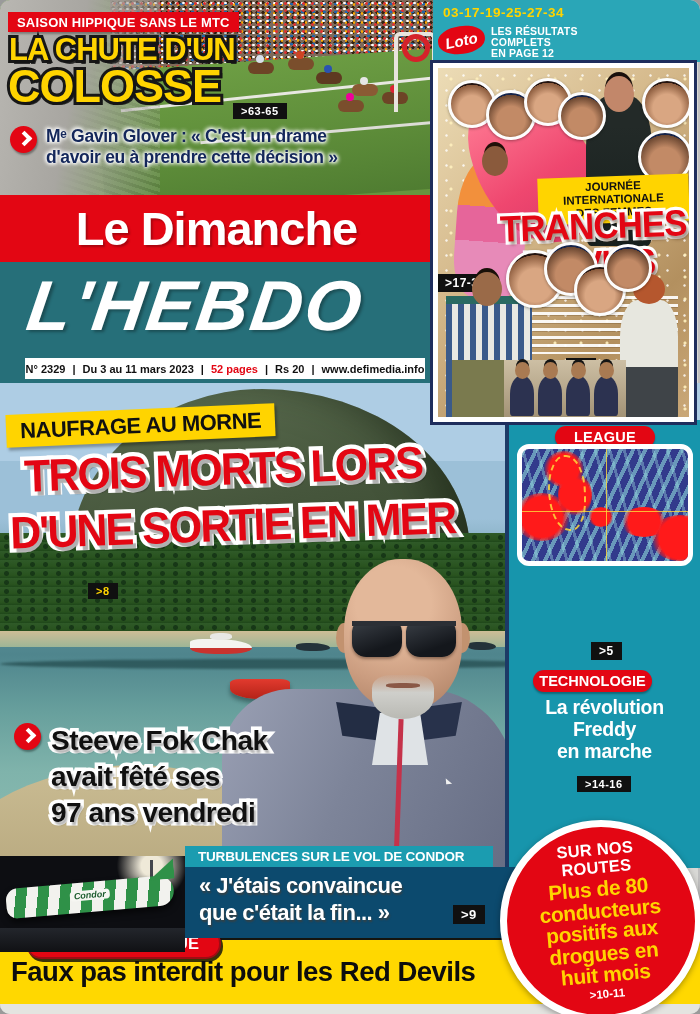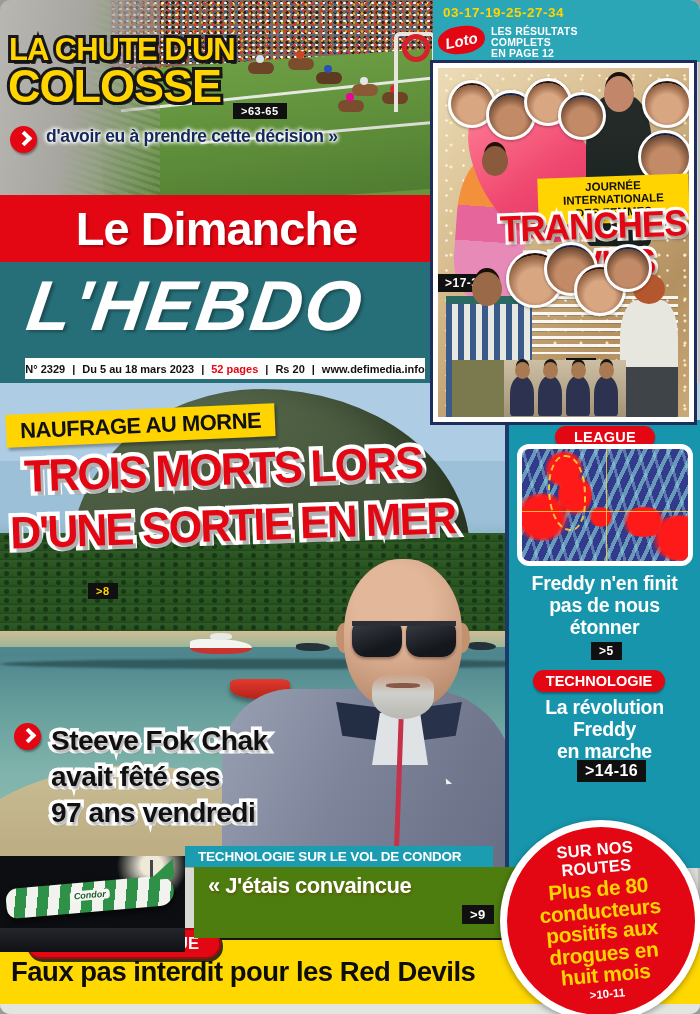--- a/index.html
+++ b/index.html
@@ -178,43 +178,43 @@
   .sb3{left:36px;top:24px;width:34px;height:44px;}
   .sb4{left:98px;top:58px;width:48px;height:30px;}
   .sb5{left:128px;top:66px;width:60px;height:46px;}
   .sb6{left:66px;top:58px;width:26px;height:20px;}
   .sat .gridh{position:absolute;left:0;top:62px;width:100%;height:0;border-top:1px solid rgba(255,220,60,.8);}
   .sat .gridv{position:absolute;left:84px;top:0;width:0;height:100%;border-left:1px solid rgba(255,220,60,.8);}
   .sat .coast{position:absolute;left:26px;top:6px;width:34px;height:72px;border:2px dashed rgba(255,220,60,.85);border-radius:45% 55% 40% 60%;}
   .side-title{position:absolute;width:100%;text-align:center;color:#fff;font-weight:bold;font-size:19.5px;line-height:22px;letter-spacing:-.3px;}
   .freddy{top:152px;}
   .sidebar .pr5{left:82px;top:222px;color:#fff;font-size:12px;}
-  .pill-tech{left:24px;top:250px;width:132px;height:22px;font-size:14.5px;line-height:22px;}
+  .pill-tech{left:24px;top:250px;width:119px;height:22px;font-size:14.5px;line-height:22px;}
   .tech{top:276px;}
-  .sidebar .pr14{left:68px;top:340px;color:#fff;font-size:16px;}
+  .sidebar .pr14{left:68px;top:356px;color:#fff;font-size:11px;}
   
   .routes{left:500px;top:820px;width:188px;height:188px;border-radius:50%;background:#e30613;border:7px solid #fff;
           box-sizing:content-box;z-index:40;box-shadow:0 2px 6px rgba(0,0,0,.35);text-align:center;}
   .routes-inner{position:absolute;inset:0;transform:rotate(-5deg);}
   .routes-kicker{color:#fff;font-weight:bold;font-size:16.5px;line-height:18px;margin-top:13px;letter-spacing:.2px;}
   .routes-big{color:#ffd400;font-weight:bold;font-size:21px;line-height:21.5px;letter-spacing:-.4px;margin-top:2px;}
   .routes-pr{color:#fff;font-weight:bold;font-size:11.5px;margin-top:2px;}
   
   .condor-photo{left:0;top:856px;width:185px;height:96px;background:radial-gradient(circle at 82% 10%,#efe9d8 0 6%,rgba(40,40,46,.0) 20%),#0d0e12;overflow:hidden;z-index:12;}
   .lightpole{position:absolute;left:150px;top:4px;width:3px;height:40px;background:#43454c;}
   .plane{position:absolute;left:6px;top:26px;width:168px;height:30px;border-radius:16px 20px 20px 14px;
          background:repeating-linear-gradient(100deg,#f2f2ee 0 11px,#2f9148 11px 22px);
          transform:rotate(-5deg);box-shadow:0 4px 6px rgba(0,0,0,.6);}
   .plane .fin{position:absolute;right:-2px;top:-16px;width:26px;height:20px;background:#2f9148;clip-path:polygon(100% 0,100% 100%,0 100%);}
   .plane .lbl{position:absolute;left:64px;top:8px;background:#f6f6f2;color:#1c5c2e;font-weight:bold;font-size:9px;
               padding:0 4px;border-radius:4px;font-style:italic;}
   .tarmac{position:absolute;left:0;bottom:0;width:100%;height:24px;background:linear-gradient(180deg,#23262c,#101114);}
   .turb-banner{left:185px;top:846px;width:308px;height:21px;background:#1b9cb0;color:#fff;font-weight:bold;
                font-size:13.5px;line-height:21px;padding-left:13px;box-sizing:border-box;z-index:13;letter-spacing:-.2px;}
-  .orange-box{left:194px;top:867px;width:440px;height:71px;background:#4d7c0f;z-index:11;}
+  .orange-box{left:185px;top:867px;width:440px;height:71px;background:#0c4a6e;z-index:11;}
   .orange-q{position:absolute;left:14px;top:5px;color:#fff;font-weight:bold;font-size:22px;line-height:27px;letter-spacing:-.5px;
             text-shadow:1px 2px 2px rgba(120,50,0,.4);}
   .orange-box .pageref{left:268px;top:38px;color:#fff;font-size:13px;}
   
   .ystrip{left:0;top:938px;width:700px;height:64px;background:#ffd800;border-top:2px solid #15150f;z-index:10;}
   .pl-pill{position:absolute;left:26px;top:-12px;background:#e30613;color:#fff;font-weight:bold;font-size:16.5px;
            padding:4px 20px;border-radius:15px;border:2px solid #9e0d14;box-shadow:2px 3px 0 rgba(10,10,10,.8);z-index:14;letter-spacing:.2px;}
   .pl-ref{position:absolute;left:190px;top:1px;color:#111;font-weight:bold;font-size:12.5px;}
   .ystrip-title{position:absolute;left:11px;top:16px;color:#0d0d0d;font-weight:bold;font-size:27.5px;letter-spacing:-.5px;}
   .bottom-margin{left:0;top:1002px;width:700px;height:12px;background:#e4e4e0;}
@@ -230,26 +230,28 @@
     <div class="rail"></div>
     <div class="rail2"></div>
     <div class="texture"></div>
     <div class="horse h1"></div>
     <div class="horse h2"></div>
     <div class="horse h3"></div>
     <div class="horse h4"></div>
     <div class="horse h5"></div>
     <div class="horse h6"></div>
     <div class="finish"></div>
+    <div class="race-kicker">SAISON HIPPIQUE SANS LE MTC</div>
     <div class="big-yellow chute stroke">LA CHUTE D'UN</div>
     <div class="big-yellow colosse stroke">COLOSSE</div>
     <div class="pageref" style="color:#fff;">&gt;63-65</div>
     <div class="quote-row">
       <span class="chev-circle"></span>
       <div class="quote-txt">
+        <div>Mᵉ Gavin Glover : « C'est un drame</div>
         <div>d'avoir eu à prendre cette décision »</div>
       </div>
     </div>
   </div>
 
   <div class="abs lotto">
     <div class="lotto-nums">03-17-19-25-27-34</div>
     <div class="loto-pill">
       <span>Loto</span>
     </div>
@@ -299,21 +301,21 @@
   </div>
 
   <div class="abs mast-red">
     <span class="t">Le Dimanche</span>
   </div>
   <div class="abs mast-teal">
     <div class="hebdo">L'HEBDO</div>
     <div class="info-strip">
       <span>N° 2329</span>
       <span class="sep">|</span>
-      <span>Du 5 au 18 mars 2023</span>
+      <span>Du 3 au 11 mars 2023</span>
       <span class="sep">|</span>
       <span class="red">52 pages</span>
       <span class="sep">|</span>
       <span>Rs 20</span>
       <span class="sep">|</span>
       <span>www.defimedia.info</span>
     </div>
   </div>
 
   <div class="abs mainphoto">
@@ -362,47 +364,43 @@
       <div class="blob sb1"></div>
       <div class="blob sb2"></div>
       <div class="blob sb3"></div>
       <div class="blob sb4"></div>
       <div class="blob sb5"></div>
       <div class="blob sb6"></div>
       <div class="coast"></div>
       <div class="gridh"></div>
       <div class="gridv"></div>
     </div>
-    <div class="side-title freddy">
-      <div>Freddy n'en finit</div>
-      <div>pas de nous</div>
-      <div>étonner</div>
-    </div>
     <div class="pageref pr5">&gt;5</div>
     <div class="pill pill-tech">TECHNOLOGIE</div>
     <div class="side-title tech">
       <div>La révolution</div>
       <div>Freddy</div>
       <div>en marche</div>
     </div>
     <div class="pageref pr14">&gt;14-16</div>
   </div>
 
   <div class="abs condor-photo">
     <div class="lightpole"></div>
     <div class="plane">
       <div class="fin"></div>
       <span class="lbl">Condor</span>
     </div>
     <div class="tarmac"></div>
   </div>
-  <div class="abs turb-banner">TECHNOLOGIE SUR LE VOL DE CONDOR</div>
+  <div class="abs turb-banner">TURBULENCES SUR LE VOL DE CONDOR</div>
   <div class="abs orange-box">
     <div class="orange-q">
       <div>« J'étais convaincue</div>
+      <div>que c'était la fin... »</div>
     </div>
     <div class="pageref" style="color:#fff;">&gt;9</div>
   </div>
 
   <div class="abs ystrip">
     <div class="pl-pill">PREMIER LEAGUE</div>
     <div class="pl-ref">&gt;72</div>
     <div class="ystrip-title">Faux pas interdit pour les Red Devils</div>
   </div>
   <div class="abs bottom-margin"></div>

